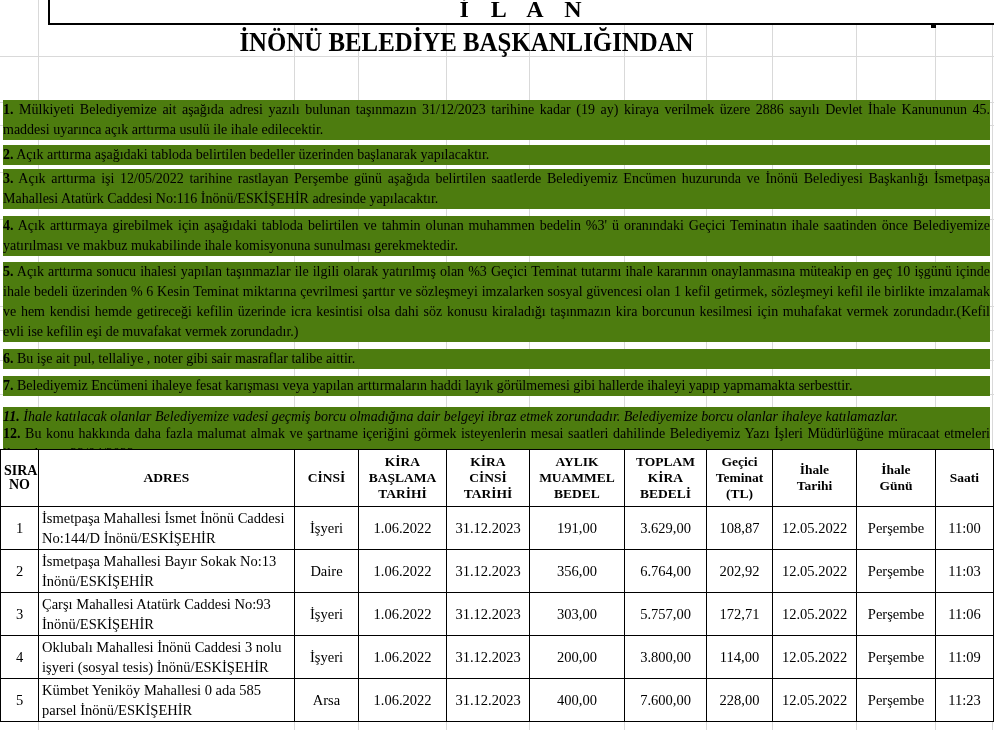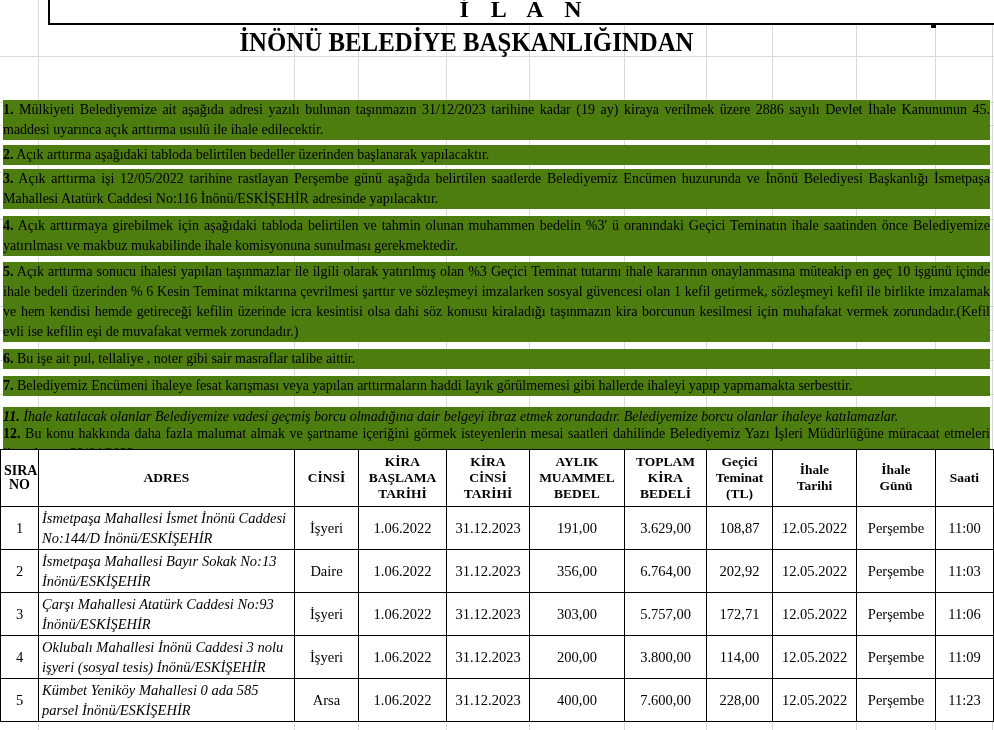--- a/index.html
+++ b/index.html
@@ -16,21 +16,21 @@
   .para { position:absolute; left:3px; width:987px; font-size:14px; line-height:20px; text-align:justify; background:#4d7c0f;margin-top:40px; }
   .para b { font-weight:bold; }
 
   table.ilan { position:absolute; left:0; top:449px; border-collapse:collapse; table-layout:fixed; width:993px; background:#fff; }
   table.ilan th, table.ilan td { border:1.5px solid #000; padding:0 3px; font-size:14.5px; line-height:20px; }
   table.ilan th { font-weight:bold; font-size:13.5px; line-height:16px; text-align:center; height:56px; }
   table.ilan th.small { font-size:14px; line-height:14px; }
   table.ilan td { height:42px; }
   td.c { text-align:center; }
   td.r { text-align:center; }
-  td.l { text-align:left;font-style:italic; }
+  td.l { text-align:left; }
 </style>
 </head>
 <body>
 
 <div>
   <div class="gridv" style="left:38px"></div>
   <div class="gridv" style="left:294px"></div>
   <div class="gridv" style="left:358px"></div>
   <div class="gridv" style="left:446px"></div>
   <div class="gridv" style="left:529px"></div>

